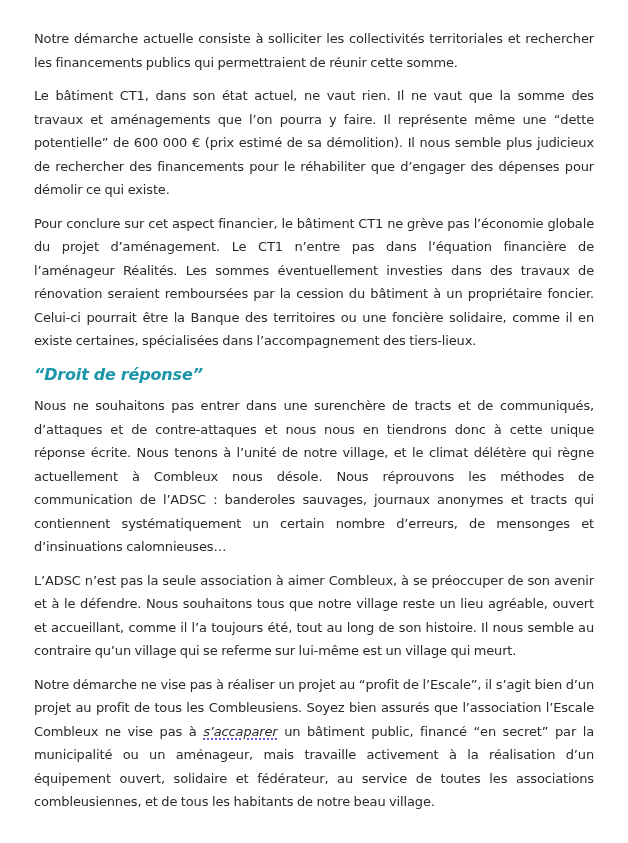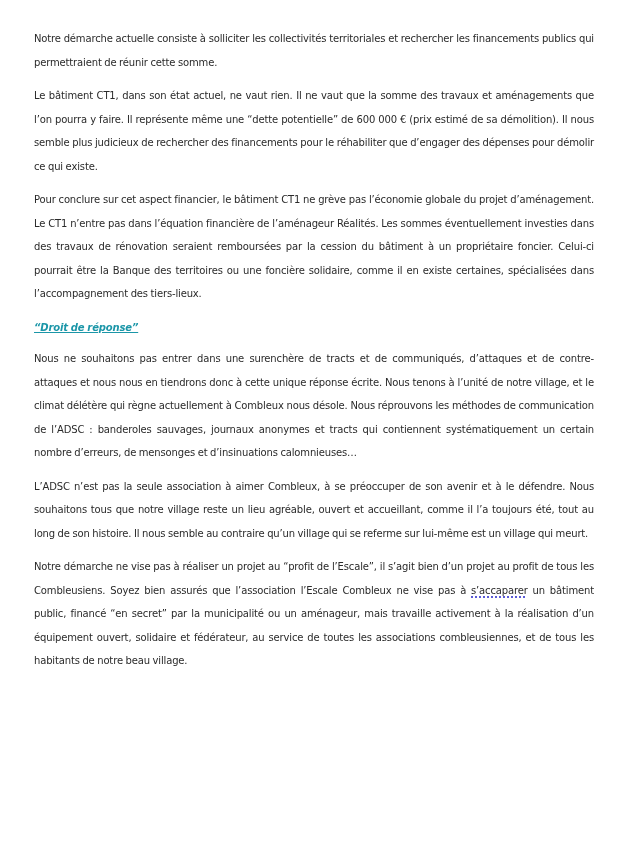--- a/index.html
+++ b/index.html
@@ -13,43 +13,43 @@
     .page {
       position: relative;
       width: 628px;
       height: 843px;
       background: #ffffff;
       box-sizing: border-box;
       padding: 27px 34px 0 34px;
     }
     p {
       margin: 0 0 10px 0;
-      font-size: 10px;
+      font-size: 13px;
       line-height: 23.5px;
       text-align: justify;
       letter-spacing: -0.15px;
       word-spacing: -0.4px;
     }
     p.heading {
       color: #1b96a8;
       font-style: italic;
       font-weight: bold;
       margin: 4px 0 8px 0;
-      font-size: 10px;
-      text-decoration: underline;
+      font-size: 16px;
     }
     p.signature {
       color: #1b96a8;
       font-style: italic;
       margin: 2px 0 10px 0;
     }
     .spell {
       text-decoration: underline dotted #5b5bd6;
       text-underline-offset: 3px;
       text-decoration-thickness: 1.5px;
+      font-style: italic;
     }
   </style>
 </head>
 <body>
 
 <div class="page">
   <p>Notre démarche actuelle consiste à solliciter les collectivités territoriales et rechercher les financements publics qui permettraient de réunir cette somme.</p>
   <p>Le bâtiment CT1, dans son état actuel, ne vaut rien. Il ne vaut que la somme des travaux et aménagements que l’on pourra y faire. Il représente même une “dette potentielle” de 600 000 € (prix estimé de sa démolition). Il nous semble plus judicieux de rechercher des financements pour le réhabiliter que d’engager des dépenses pour démolir ce qui existe.</p>
   <p>Pour conclure sur cet aspect financier, le bâtiment CT1 ne grève pas l’économie globale du projet d’aménagement. Le CT1 n’entre pas dans l’équation financière de l’aménageur Réalités. Les sommes éventuellement investies dans des travaux de rénovation seraient remboursées par la cession du bâtiment à un propriétaire foncier. Celui-ci pourrait être la Banque des territoires ou une foncière solidaire, comme il en existe certaines, spécialisées dans l’accompagnement des tiers-lieux.</p>
   <p class="heading">“Droit de réponse”</p>

